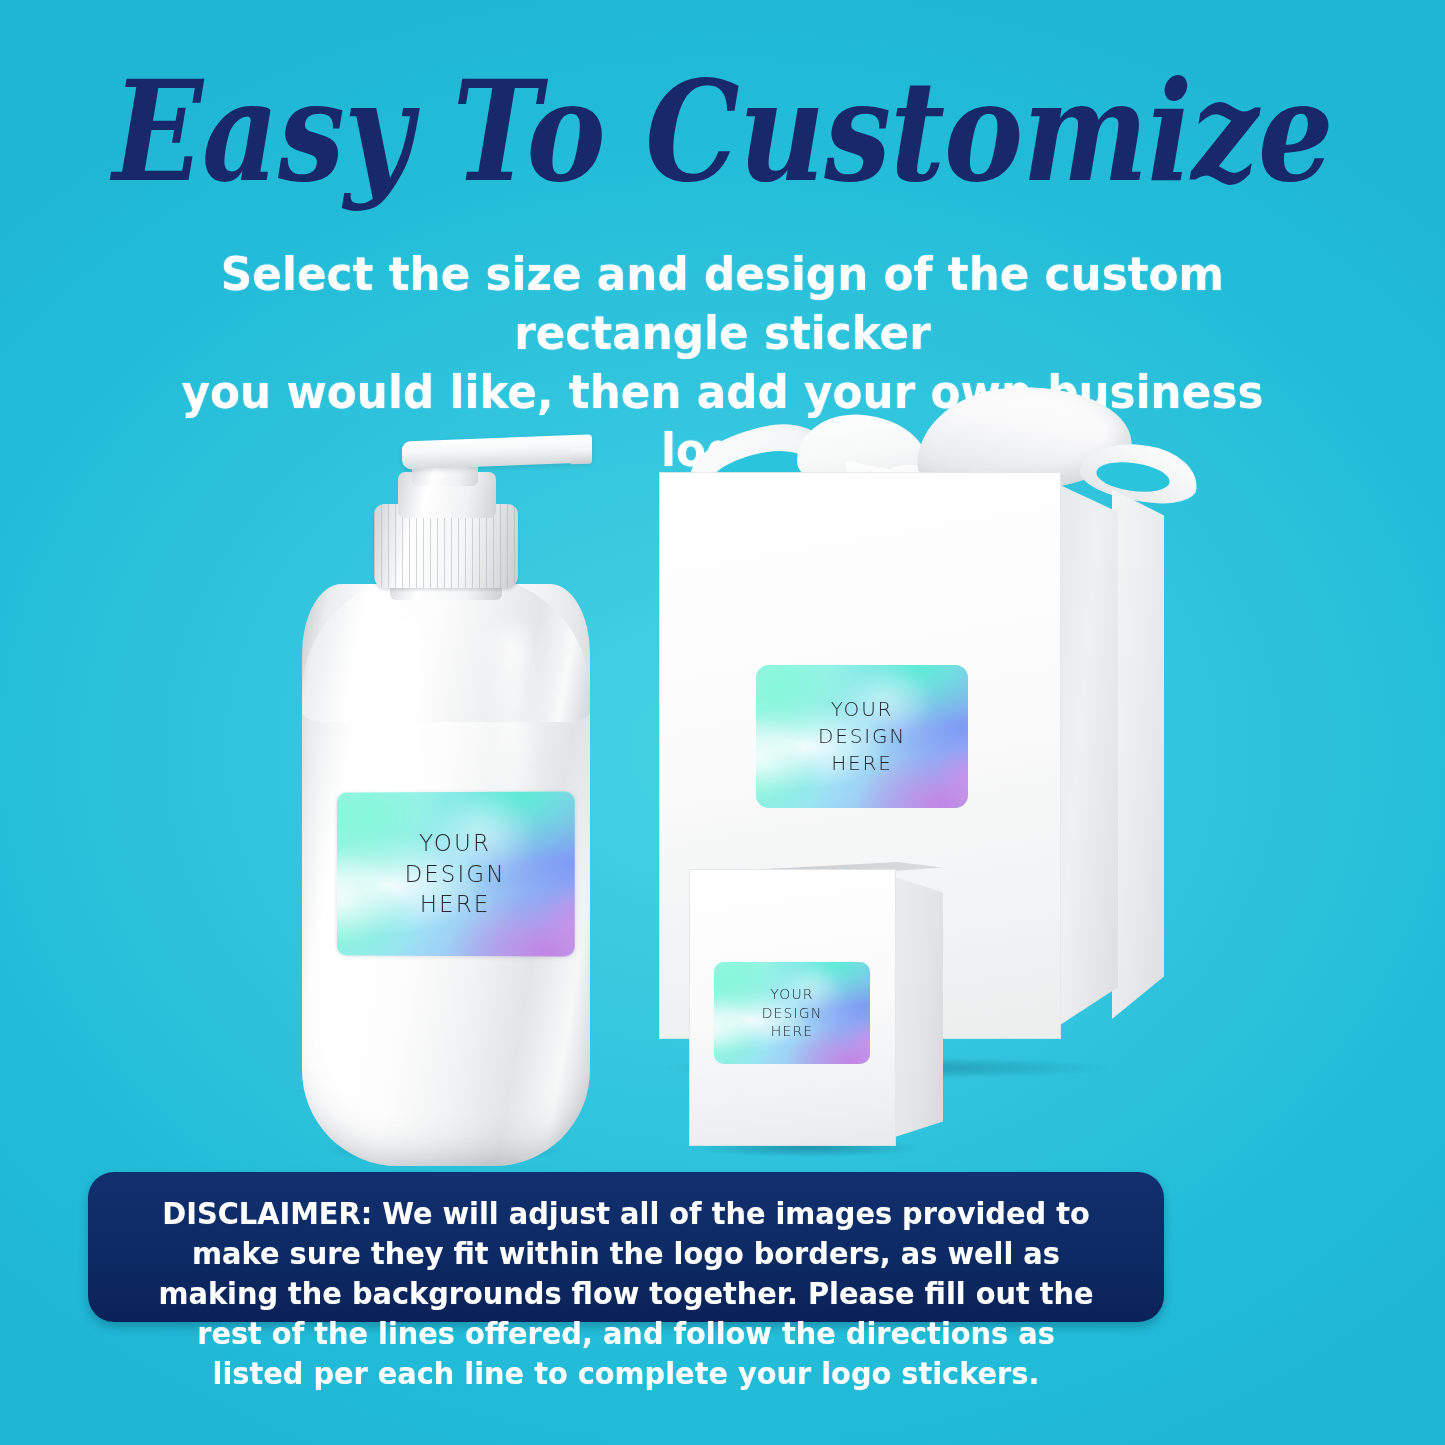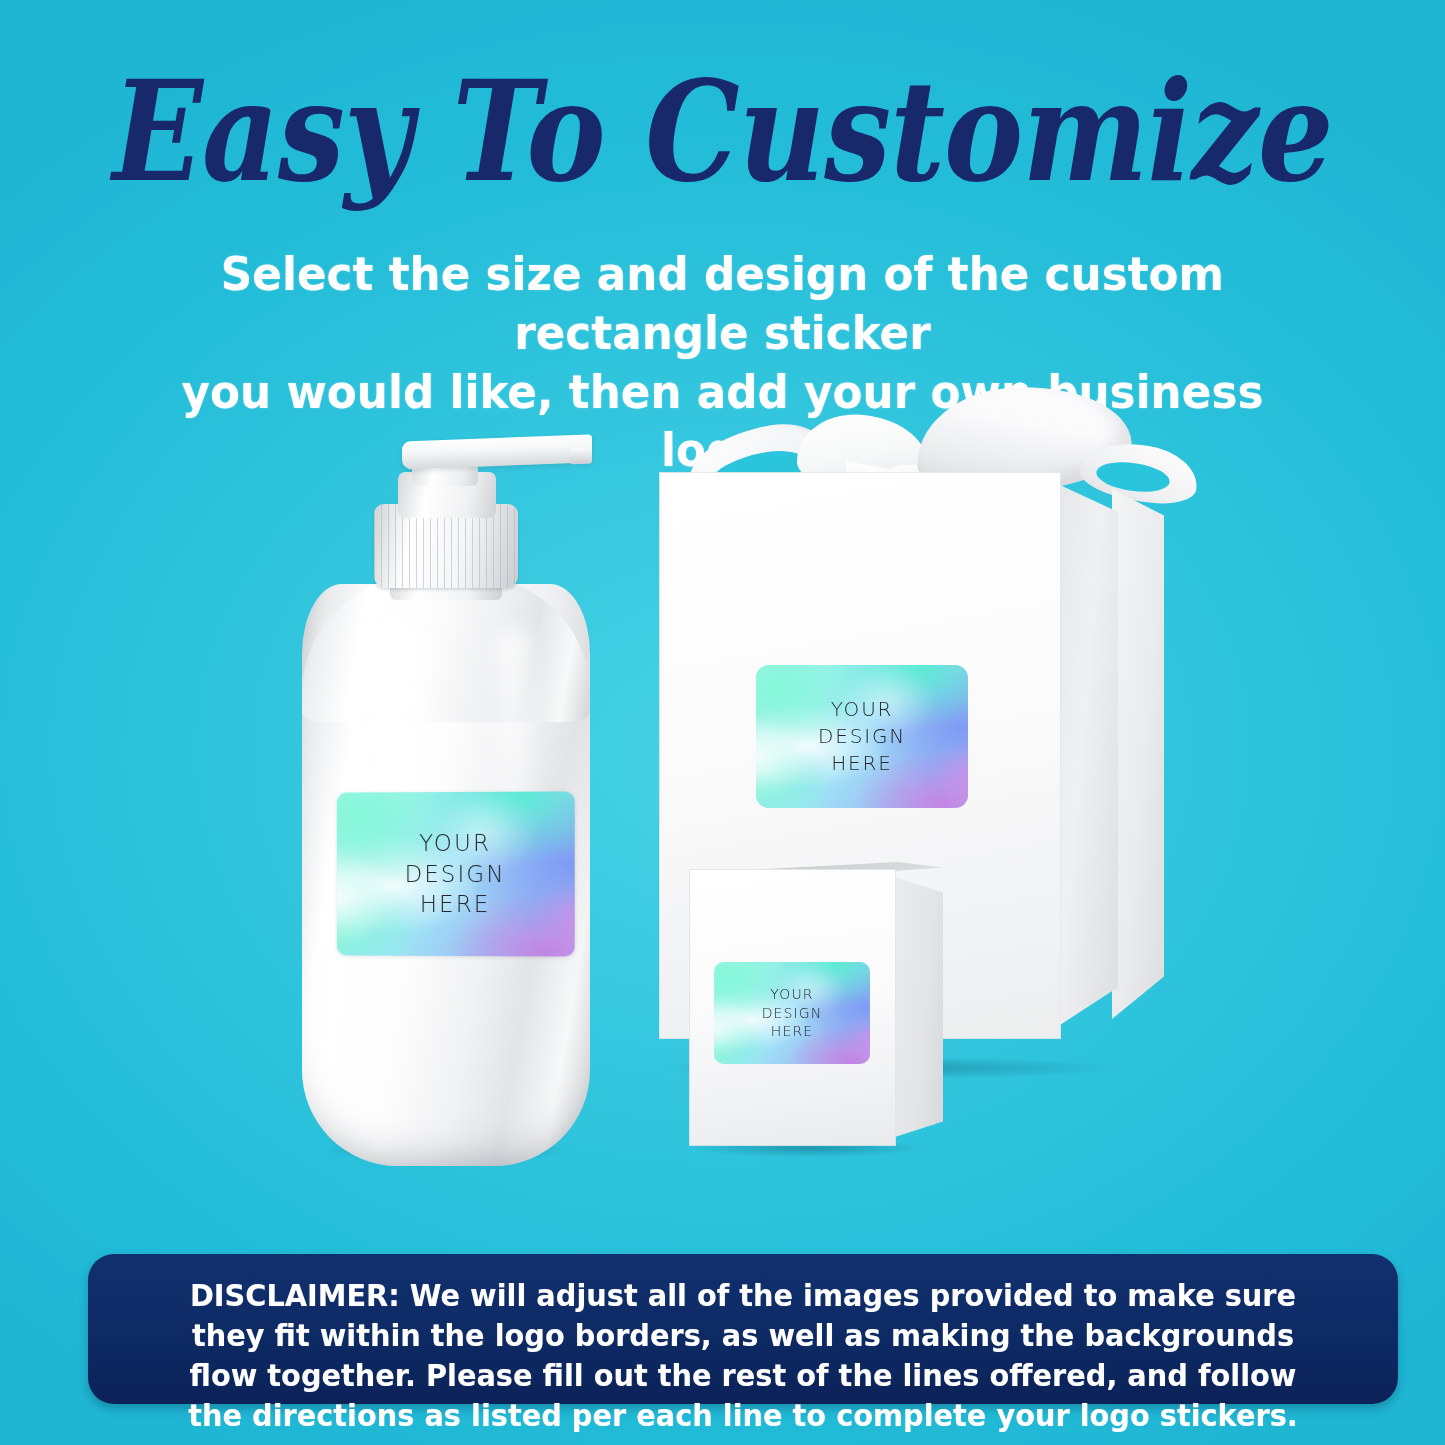--- a/index.html
+++ b/index.html
@@ -277,21 +277,21 @@
 
   
   #sticker-small{
     left:714px; top:962px; width:156px; height:102px;
     border-radius:10px;
   }
   #sticker-small .sticker-text{ font-size:14px; letter-spacing:.08em; }
 
   
   .disclaimer{
-    position:absolute; left:88px; top:1254px; width:1310px; height:150px;
+    position:absolute; left:88px; top:1172px; width:1076px; height:150px;
     background:linear-gradient(180deg,#11306e 0%,#0d2a64 55%,#0b2258 100%);
     border-radius:26px;
     box-shadow:0 5px 10px rgba(5,40,70,.28);
     padding:22px 48px 0 48px;
   }
   .disclaimer p{
     font-family:"DejaVu Sans", sans-serif;
     font-weight:700;
     font-size:30px; line-height:1.33;
     color:#ffffff;

